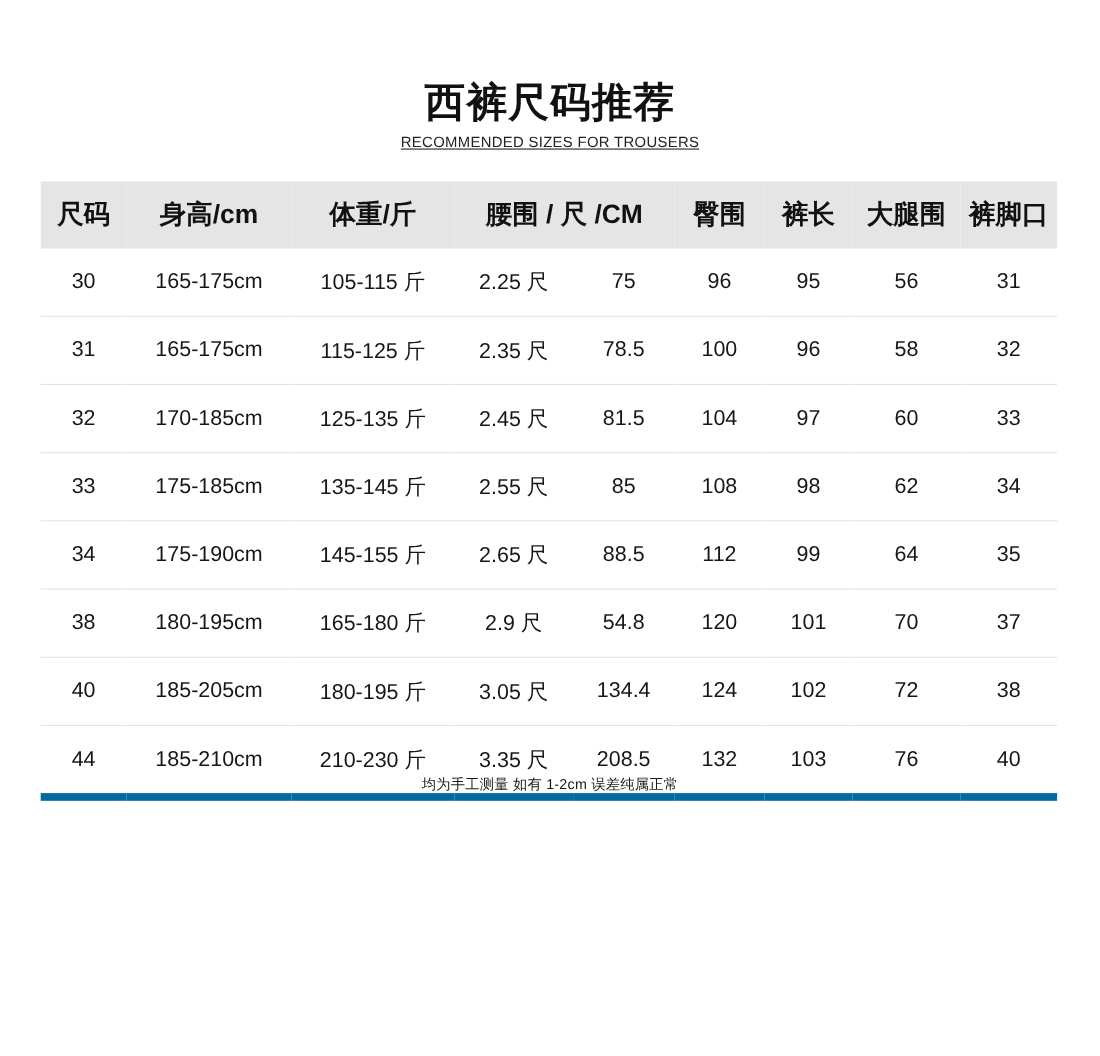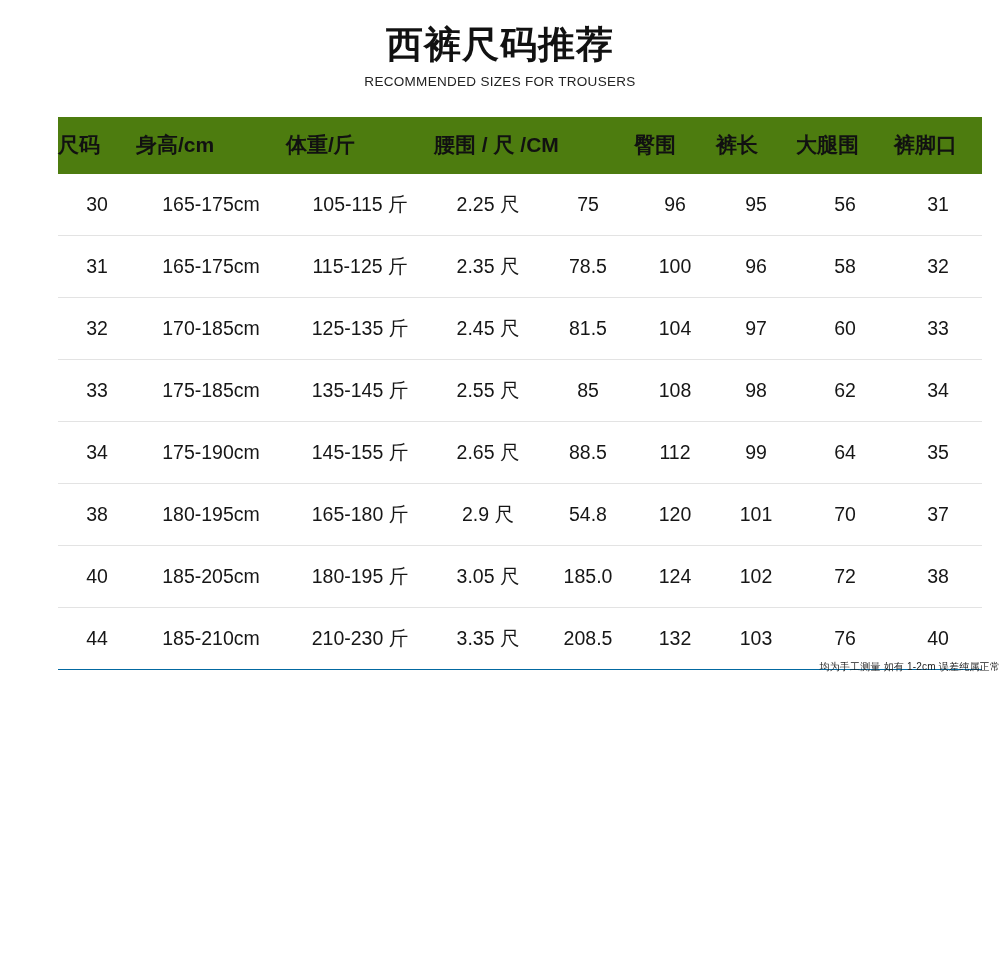--- a/index.html
+++ b/index.html
@@ -12,89 +12,91 @@
     height: 960px;
     font-family: "Liberation Sans", "DejaVu Sans", sans-serif;
     color: #1a1a1a;
     -webkit-font-smoothing: antialiased;
   }
   .page {
     width: 1000px;
     height: 696px;
     position: relative;
     box-sizing: border-box;
-    padding: 0 58px;
+    padding: 0 37px;
+    margin-top: 48px;
   }
   .title-block {
     text-align: center;
     padding-top: 22px;
   }
   .title-cn {
     font-size: 37px;
     font-weight: 700;
     letter-spacing: 1px;
     color: #111111;
     line-height: 1.25;
   }
   .title-en {
     font-size: 13.5px;
     font-weight: 400;
     color: #222222;
     letter-spacing: 0.3px;
     margin-top: 6px;
+    text-decoration: underline;
   }
   table.size-table {
     margin-top: 28px;
     width: 924px;
     border-collapse: collapse;
     table-layout: fixed;
   }
   table.size-table thead th {
-    background: #4d7c0f;
-    font-size: 21px;
+    background: #e5e5e5;
+    font-size: 24px;
     font-weight: 700;
     color: #111111;
     padding: 14px 0 15px 0;
-    text-align: left;
+    text-align: center;
     white-space: nowrap;
     border: none;
   }
   table.size-table tbody td {
     font-size: 19.5px;
     font-weight: 400;
     color: #161616;
     text-align: center;
     padding: 17px 0 17px 0;
     border-bottom: 1px solid #e3e3e3;
     white-space: nowrap;
   }
   table.size-table tbody tr:last-child td {
-    border-bottom: 1px solid #0369a1;
+    border-bottom: 7px solid #0369a1;
   }
   
   col.c-size      { width: 78px; }
   col.c-height    { width: 150px; }
   col.c-weight    { width: 148px; }
   col.c-waist-chi { width: 108px; }
   col.c-waist-cm  { width: 92px; }
   col.c-hip       { width: 82px; }
   col.c-len       { width: 80px; }
   col.c-thigh     { width: 98px; }
   col.c-cuff      { width: 88px; }
 
   .hdr-waist {
     
   }
   .footnote {
     position: absolute;
     left: 0;
     right: 0;
     bottom: 22px;
-    text-align: right;
-    font-size: 10px;
+    text-align: center;
+    font-size: 13px;
     color: #1a1a1a;
     letter-spacing: 0.2px;
   }
 </style>
 </head>
 <body>
 
 <div class="page">
 
   <div class="title-block">
@@ -191,21 +193,21 @@
         <td>120</td>
         <td>101</td>
         <td>70</td>
         <td>37</td>
       </tr>
       <tr>
         <td>40</td>
         <td>185-205cm</td>
         <td>180-195 斤</td>
         <td>3.05 尺</td>
-        <td>185.0</td>
+        <td>134.4</td>
         <td>124</td>
         <td>102</td>
         <td>72</td>
         <td>38</td>
       </tr>
       <tr>
         <td>44</td>
         <td>185-210cm</td>
         <td>210-230 斤</td>
         <td>3.35 尺</td>

